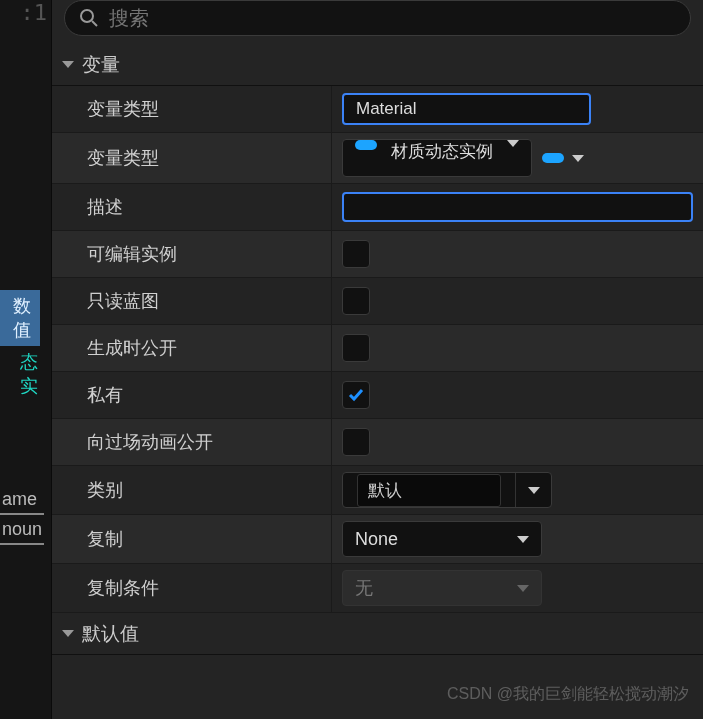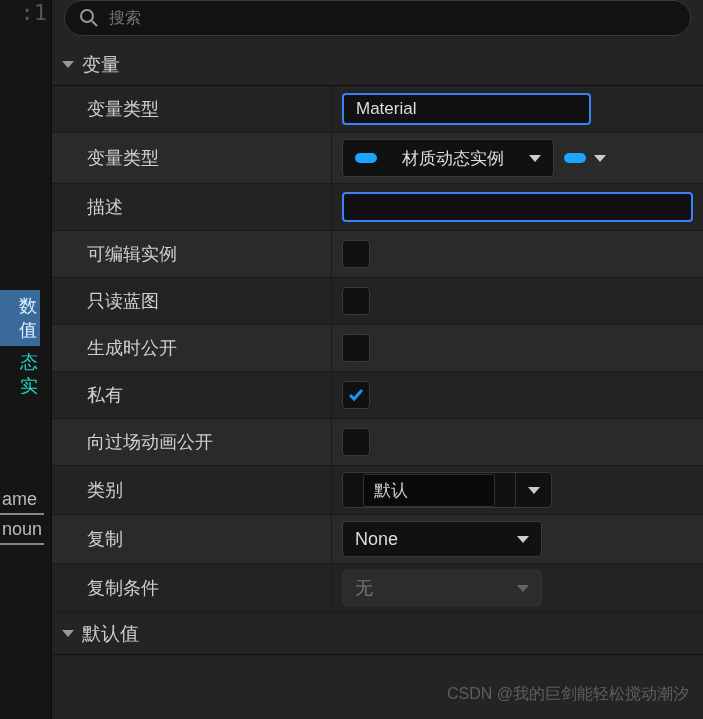--- a/index.html
+++ b/index.html
@@ -1,52 +1,52 @@
 <!DOCTYPE html>
 <html><head>
 <meta charset="utf-8">
 <style>
 * { margin: 0; padding: 0; box-sizing: border-box; font-family: "Microsoft YaHei", "Segoe UI", sans-serif; }
 body { background: #1a1a1a; color: #d0d0d0; width: 703px; height: 719px; overflow: hidden; display: flex; }
 .left-strip { width: 52px; background: #151515; border-right: 1px solid #0a0a0a; position: relative; }
 .left-top { position: absolute; top: 0; right: 4px; color: #555; font-size: 22px; font-family: monospace; }
 .left-mid { position: absolute; top: 290px; left: 0; width: 40px; }
-.left-tag { background: #3a6a9a; color: #e0f0ff; font-size: 18px; padding: 4px 19px; margin-bottom: 2px; text-align: center; }
+.left-tag { background: #3a6a9a; color: #e0f0ff; font-size: 18px; padding: 4px 13px; margin-bottom: 2px; text-align: center; }
 .left-tag2 { color: #1fd8c4; font-size: 18px; padding: 2px 20px; }
 .left-bottom { position: absolute; top: 485px; left: 0; color: #bbb; font-size: 18px; line-height: 28px; }
 .left-bottom div { border-bottom: 2px solid #888; padding: 0 2px; }
 .main { flex: 1; background: #242424; display: flex; flex-direction: column; }
 .search-wrap { padding: 0 12px 8px 12px; background: #242424; }
 .search { display: flex; align-items: center; background: #121212; border: 1px solid #3a3a3a; border-radius: 18px; height: 36px; padding: 0 14px; }
 .search svg { flex: none; }
-.search input { background: transparent; border: none; outline: none; color: #888; font-size: 16px; margin-left: 10px; width: 100%; }
+.search input { background: transparent; border: none; outline: none; color: #888; font-size: 20px; margin-left: 10px; width: 100%; }
 .section-header { display: flex; align-items: center; height: 42px; padding: 0 10px; background: #242424; border-bottom: 1px solid #101010; cursor: pointer; }
 .section-header .arrow { width: 0; height: 0; margin-right: 8px; }
 .arrow.down { border-left: 6px solid transparent; border-right: 6px solid transparent; border-top: 7px solid #999; }
 .arrow.right { border-top: 6px solid transparent; border-bottom: 6px solid transparent; border-left: 7px solid #999; }
 .section-header .title { color: #ccc; font-size: 19px; }
 .rows { display: flex; flex-direction: column; }
 .row { display: flex; align-items: center; border-bottom: 1px solid #1a1a1a; min-height: 47px; }
 .row:nth-child(odd) { background: #232323; }
 .row:nth-child(even) { background: #2a2a2a; }
 .row .label { width: 280px; padding-left: 35px; flex: none; color: #d0d0d0; font-size: 18px; border-right: 1px solid #1a1a1a; height: 100%; display: flex; align-items: center; }
 .row .value { flex: 1; padding: 6px 10px; display: flex; align-items: center; gap: 10px; }
 .text-input { background: #111; border: 2px solid #3b82f6; border-radius: 4px; height: 32px; padding: 0 12px; color: #ddd; font-size: 17px; min-width: 210px; }
 .text-input.wide { width: 100%; min-width: 0; height: 30px; }
-.pill-select { display: flex; align-items: center; background: #111; border: 1px solid #3a3a3a; border-radius: 4px; height: 38px; padding: 0 12px; gap: 25px; cursor: pointer; }
+.pill-select { display: flex; background: #111; border: 1px solid #3a3a3a; border-radius: 4px; height: 38px; padding: 0 12px; gap: 14px; cursor: pointer; }
 .pill-dot { width: 22px; height: 10px; border-radius: 5px; background: #1ca4ff; }
 .pill-select .text { color: #ddd; font-size: 17px; }
 .chev { width: 0; height: 0; border-left: 6px solid transparent; border-right: 6px solid transparent; border-top: 7px solid #ccc; }
 .mini-pill { display: flex; align-items: center; gap: 8px; cursor: pointer; }
 .checkbox { width: 28px; height: 28px; background: #111; border: 1px solid #3a3a3a; border-radius: 4px; display: flex; align-items: center; justify-content: center; cursor: pointer; }
 .checkbox.checked svg { display: block; }
 .checkbox svg { display: none; }
 .combo { display: flex; align-items: center; background: #111; border: 1px solid #3a3a3a; border-radius: 4px; height: 36px; min-width: 200px; cursor: pointer; }
 .combo .inner { flex: 1; padding: 0 12px; color: #ddd; font-size: 18px; }
-.combo .inner-box { margin: 20px; flex: 1; background: #0a0a0a; border: 1px solid #333; border-radius: 3px; padding: 4px 10px; color: #ccc; font-size: 17px; }
+.combo .inner-box { margin: 14px; flex: 1; background: #0a0a0a; border: 1px solid #333; border-radius: 3px; padding: 4px 10px; color: #ccc; font-size: 17px; }
 .combo .chev-box { width: 36px; display: flex; align-items: center; justify-content: center; border-left: 1px solid #333; height: 100%; }
 .combo.disabled { background: #2c2c2c; border-color: #333; }
 .combo.disabled .inner { color: #777; }
 .watermark { position: absolute; right: 14px; bottom: 14px; color: rgba(200,200,200,0.35); font-size: 16px; pointer-events: none; }
 </style>
 </head>
 <body>
 
 <div class="left-strip">
   <div class="left-top">:1</div>

